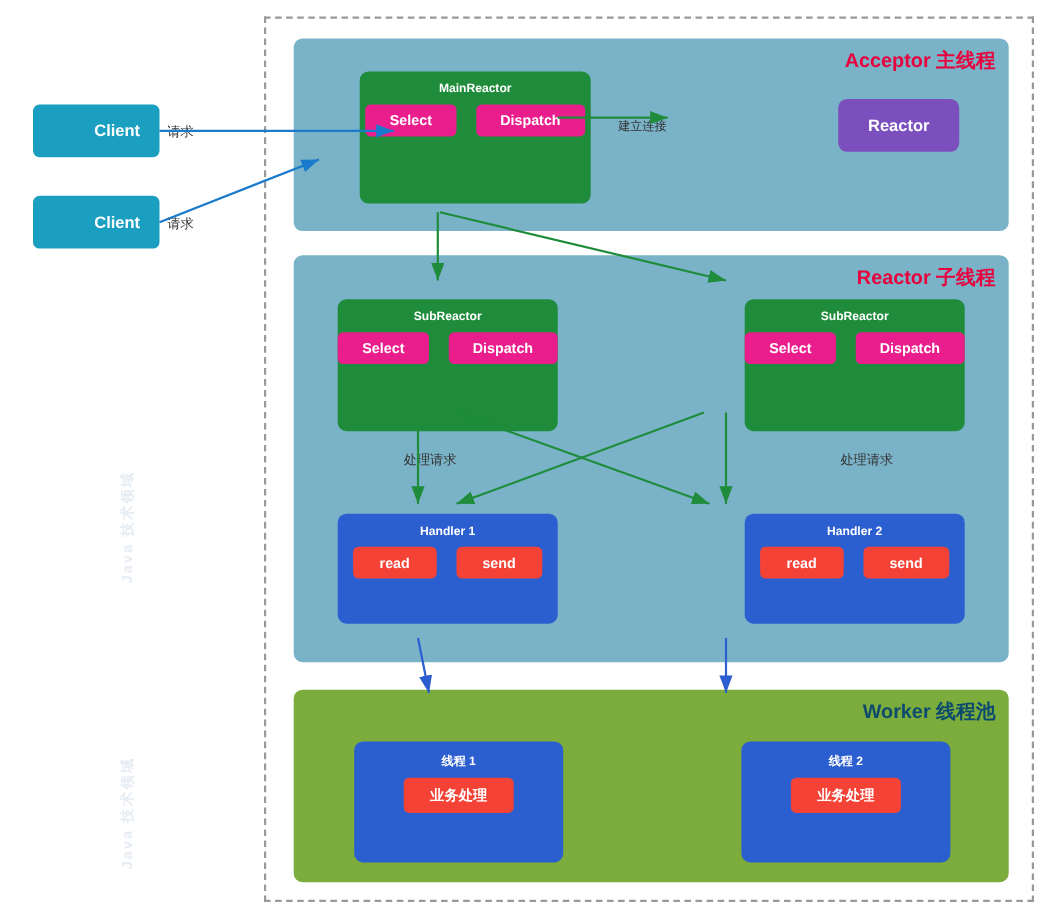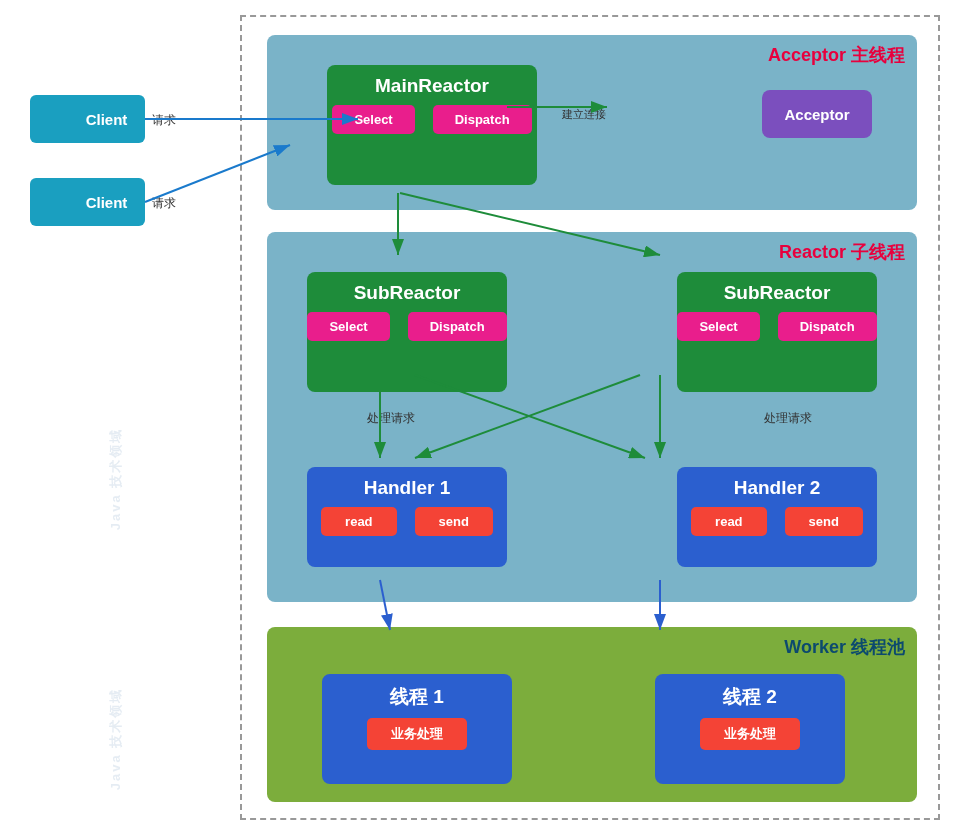--- a/index.html
+++ b/index.html
@@ -78,21 +78,21 @@
       height: 120px;
       background: #1e8c3a;
       border-radius: 8px;
       display: flex;
       flex-direction: column;
       align-items: center;
     }
 
     .box-title {
       color: #fff;
-      font-size: 19px;
+      font-size: 11px;
       font-weight: bold;
       margin-top: 10px;
       margin-bottom: 8px;
     }
 
     .btn-row {
       display: flex;
       gap: 18px;
     }
 
@@ -232,21 +232,21 @@
 
     <div class="main-reactor-box">
       <span class="box-title">MainReactor</span>
       <div class="btn-row">
         <button class="pink-btn">Select</button>
         <button class="pink-btn">Dispatch</button>
       </div>
     </div>
 
     <div class="acceptor-box">
-      <span>Acceptor</span>
+      <span>Reactor</span>
     </div>
 
     <span class="small-label" style="left:295px; top:72px; font-size:11px;text-align:center;">建立连接</span>
   </div>
 
   <div class="reactor-sub-area">
     <span class="area-label reactor-label">Reactor 子线程</span>
 
     <div class="sub-reactor-box" style="left:40px;">
       <span class="box-title">SubReactor</span>
@@ -287,21 +287,21 @@
   <div class="worker-area">
     <span class="area-label worker-label">Worker 线程池</span>
 
     <div class="thread-box" style="left:55px;">
       <span class="box-title">线程 1</span>
       <div class="btn-row">
         <button class="orange-btn">业务处理</button>
       </div>
     </div>
 
-    <div class="thread-box" style="right:72px;margin-left:13px;">
+    <div class="thread-box" style="right:53px;margin-left:13px;">
       <span class="box-title">线程 2</span>
       <div class="btn-row">
         <button class="orange-btn">业务处理</button>
       </div>
     </div>
   </div>
 
 </div>
 
 <svg class="arrows-svg" xmlns="http://www.w3.org/2000/svg">

